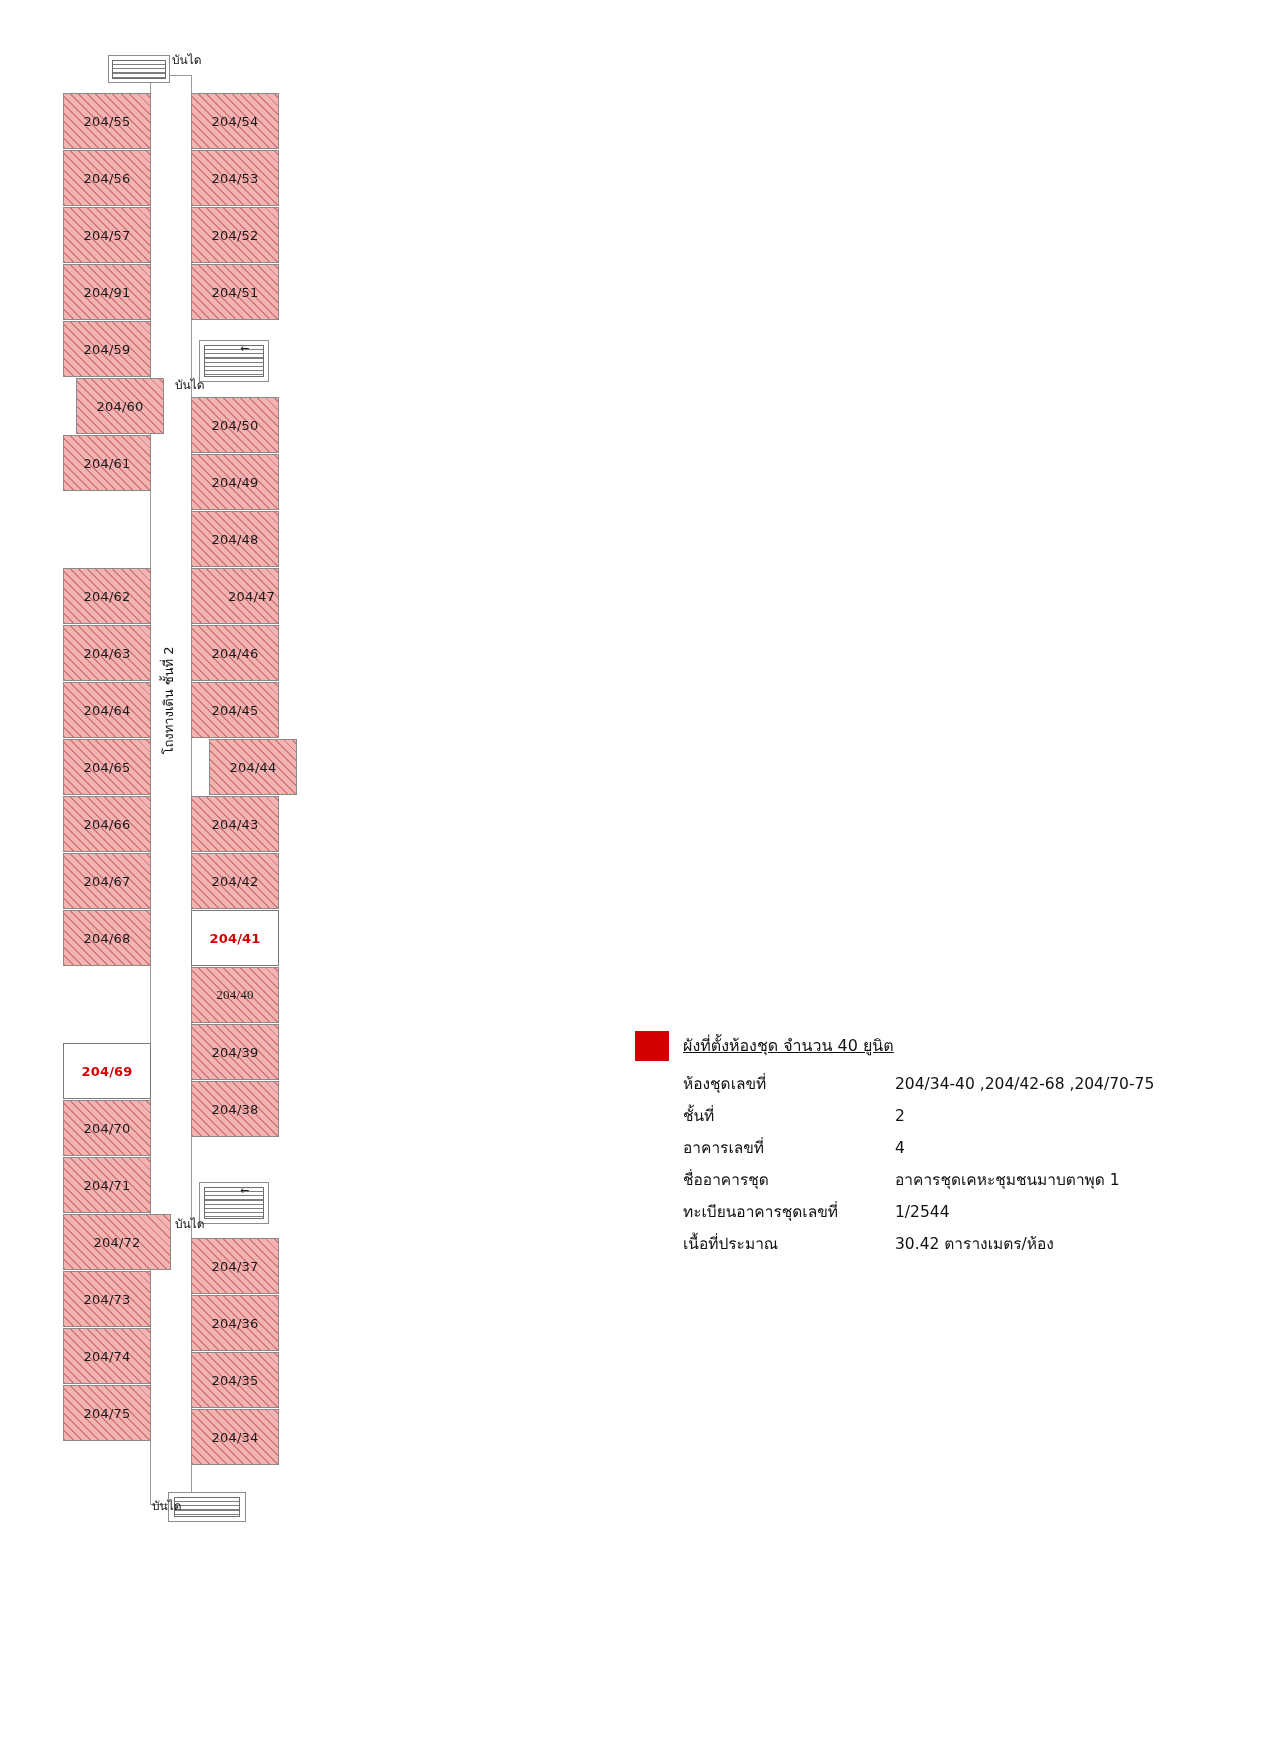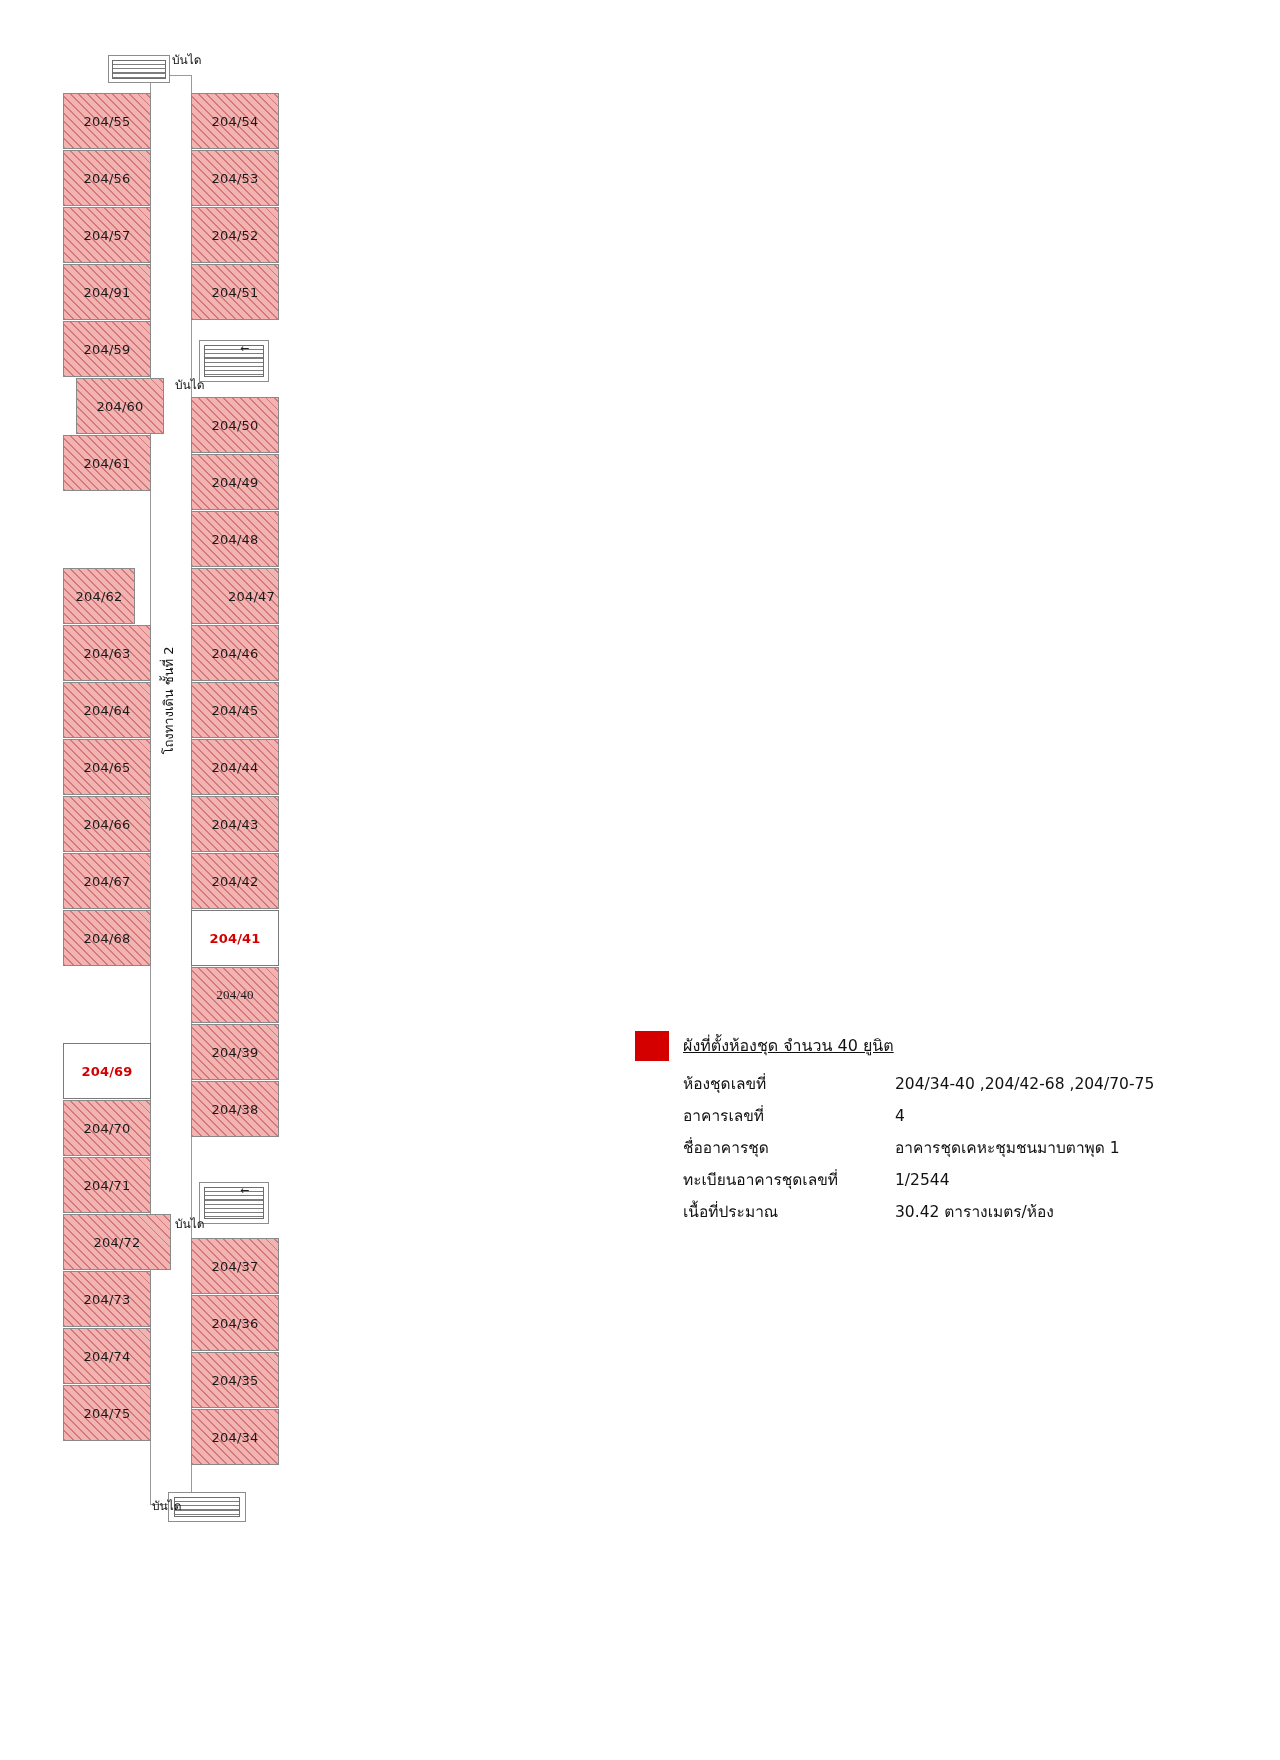--- a/index.html
+++ b/index.html
@@ -186,21 +186,21 @@
   <div class="unit" style="left:63px; top:321px; width:88px; height:56px;">
       <span class="lbl">204/59</span>
     </div>
   <div class="unit" style="left:76px; top:378px; width:88px; height:56px;">
       <span class="lbl">204/60</span>
     </div>
   <div class="unit" style="left:63px; top:435px; width:88px; height:56px;">
       <span class="lbl">204/61</span>
     </div>
 
-  <div class="unit" style="left:63px; top:568px; width:72px; height:56px;">
+  <div class="unit" style="left:63px; top:568px; width:88px; height:56px;">
       <span class="lbl">204/62</span>
     </div>
   <div class="unit" style="left:63px; top:625px; width:88px; height:56px;">
       <span class="lbl">204/63</span>
     </div>
   <div class="unit" style="left:63px; top:682px; width:88px; height:56px;">
       <span class="lbl">204/64</span>
     </div>
   <div class="unit" style="left:63px; top:739px; width:88px; height:56px;">
       <span class="lbl">204/65</span>
@@ -261,21 +261,21 @@
     </div>
   <div class="unit" style="left:191px; top:568px; width:88px; height:56px;padding-left:33px;">
       <span class="lbl">204/47</span>
     </div>
   <div class="unit" style="left:191px; top:625px; width:88px; height:56px;">
       <span class="lbl">204/46</span>
     </div>
   <div class="unit" style="left:191px; top:682px; width:88px; height:56px;">
       <span class="lbl">204/45</span>
     </div>
-  <div class="unit" style="left:191px; top:739px; width:88px; height:56px;text-align:center;">
+  <div class="unit" style="left:209px; top:739px; width:88px; height:56px;text-align:center;">
       <span class="lbl">204/44</span>
     </div>
   <div class="unit" style="left:191px; top:796px; width:88px; height:56px;">
       <span class="lbl">204/43</span>
     </div>
   <div class="unit" style="left:191px; top:853px; width:88px; height:56px;">
       <span class="lbl">204/42</span>
     </div>
   <div class="unit highlight" style="left:191px; top:910px; width:88px; height:56px;">
       <span class="lbl">204/41</span>
@@ -309,20 +309,24 @@
   <div class="legend-head">
     <div class="swatch"></div>
     <div class="legend-title">ผังที่ตั้งห้องชุด จำนวน 40 ยูนิต</div>
   </div>
   <div class="rows">
     <div class="row">
       <div class="k">ห้องชุดเลขที่</div>
       <div class="v">204/34-40 ,204/42-68 ,204/70-75</div>
     </div>
     <div class="row">
+      <div class="k">ชั้นที่</div>
+      <div class="v">2</div>
+    </div>
+    <div class="row">
       <div class="k">อาคารเลขที่</div>
       <div class="v">4</div>
     </div>
     <div class="row">
       <div class="k">ชื่ออาคารชุด</div>
       <div class="v">อาคารชุดเคหะชุมชนมาบตาพุด 1</div>
     </div>
     <div class="row">
       <div class="k">ทะเบียนอาคารชุดเลขที่</div>
       <div class="v">1/2544</div>

